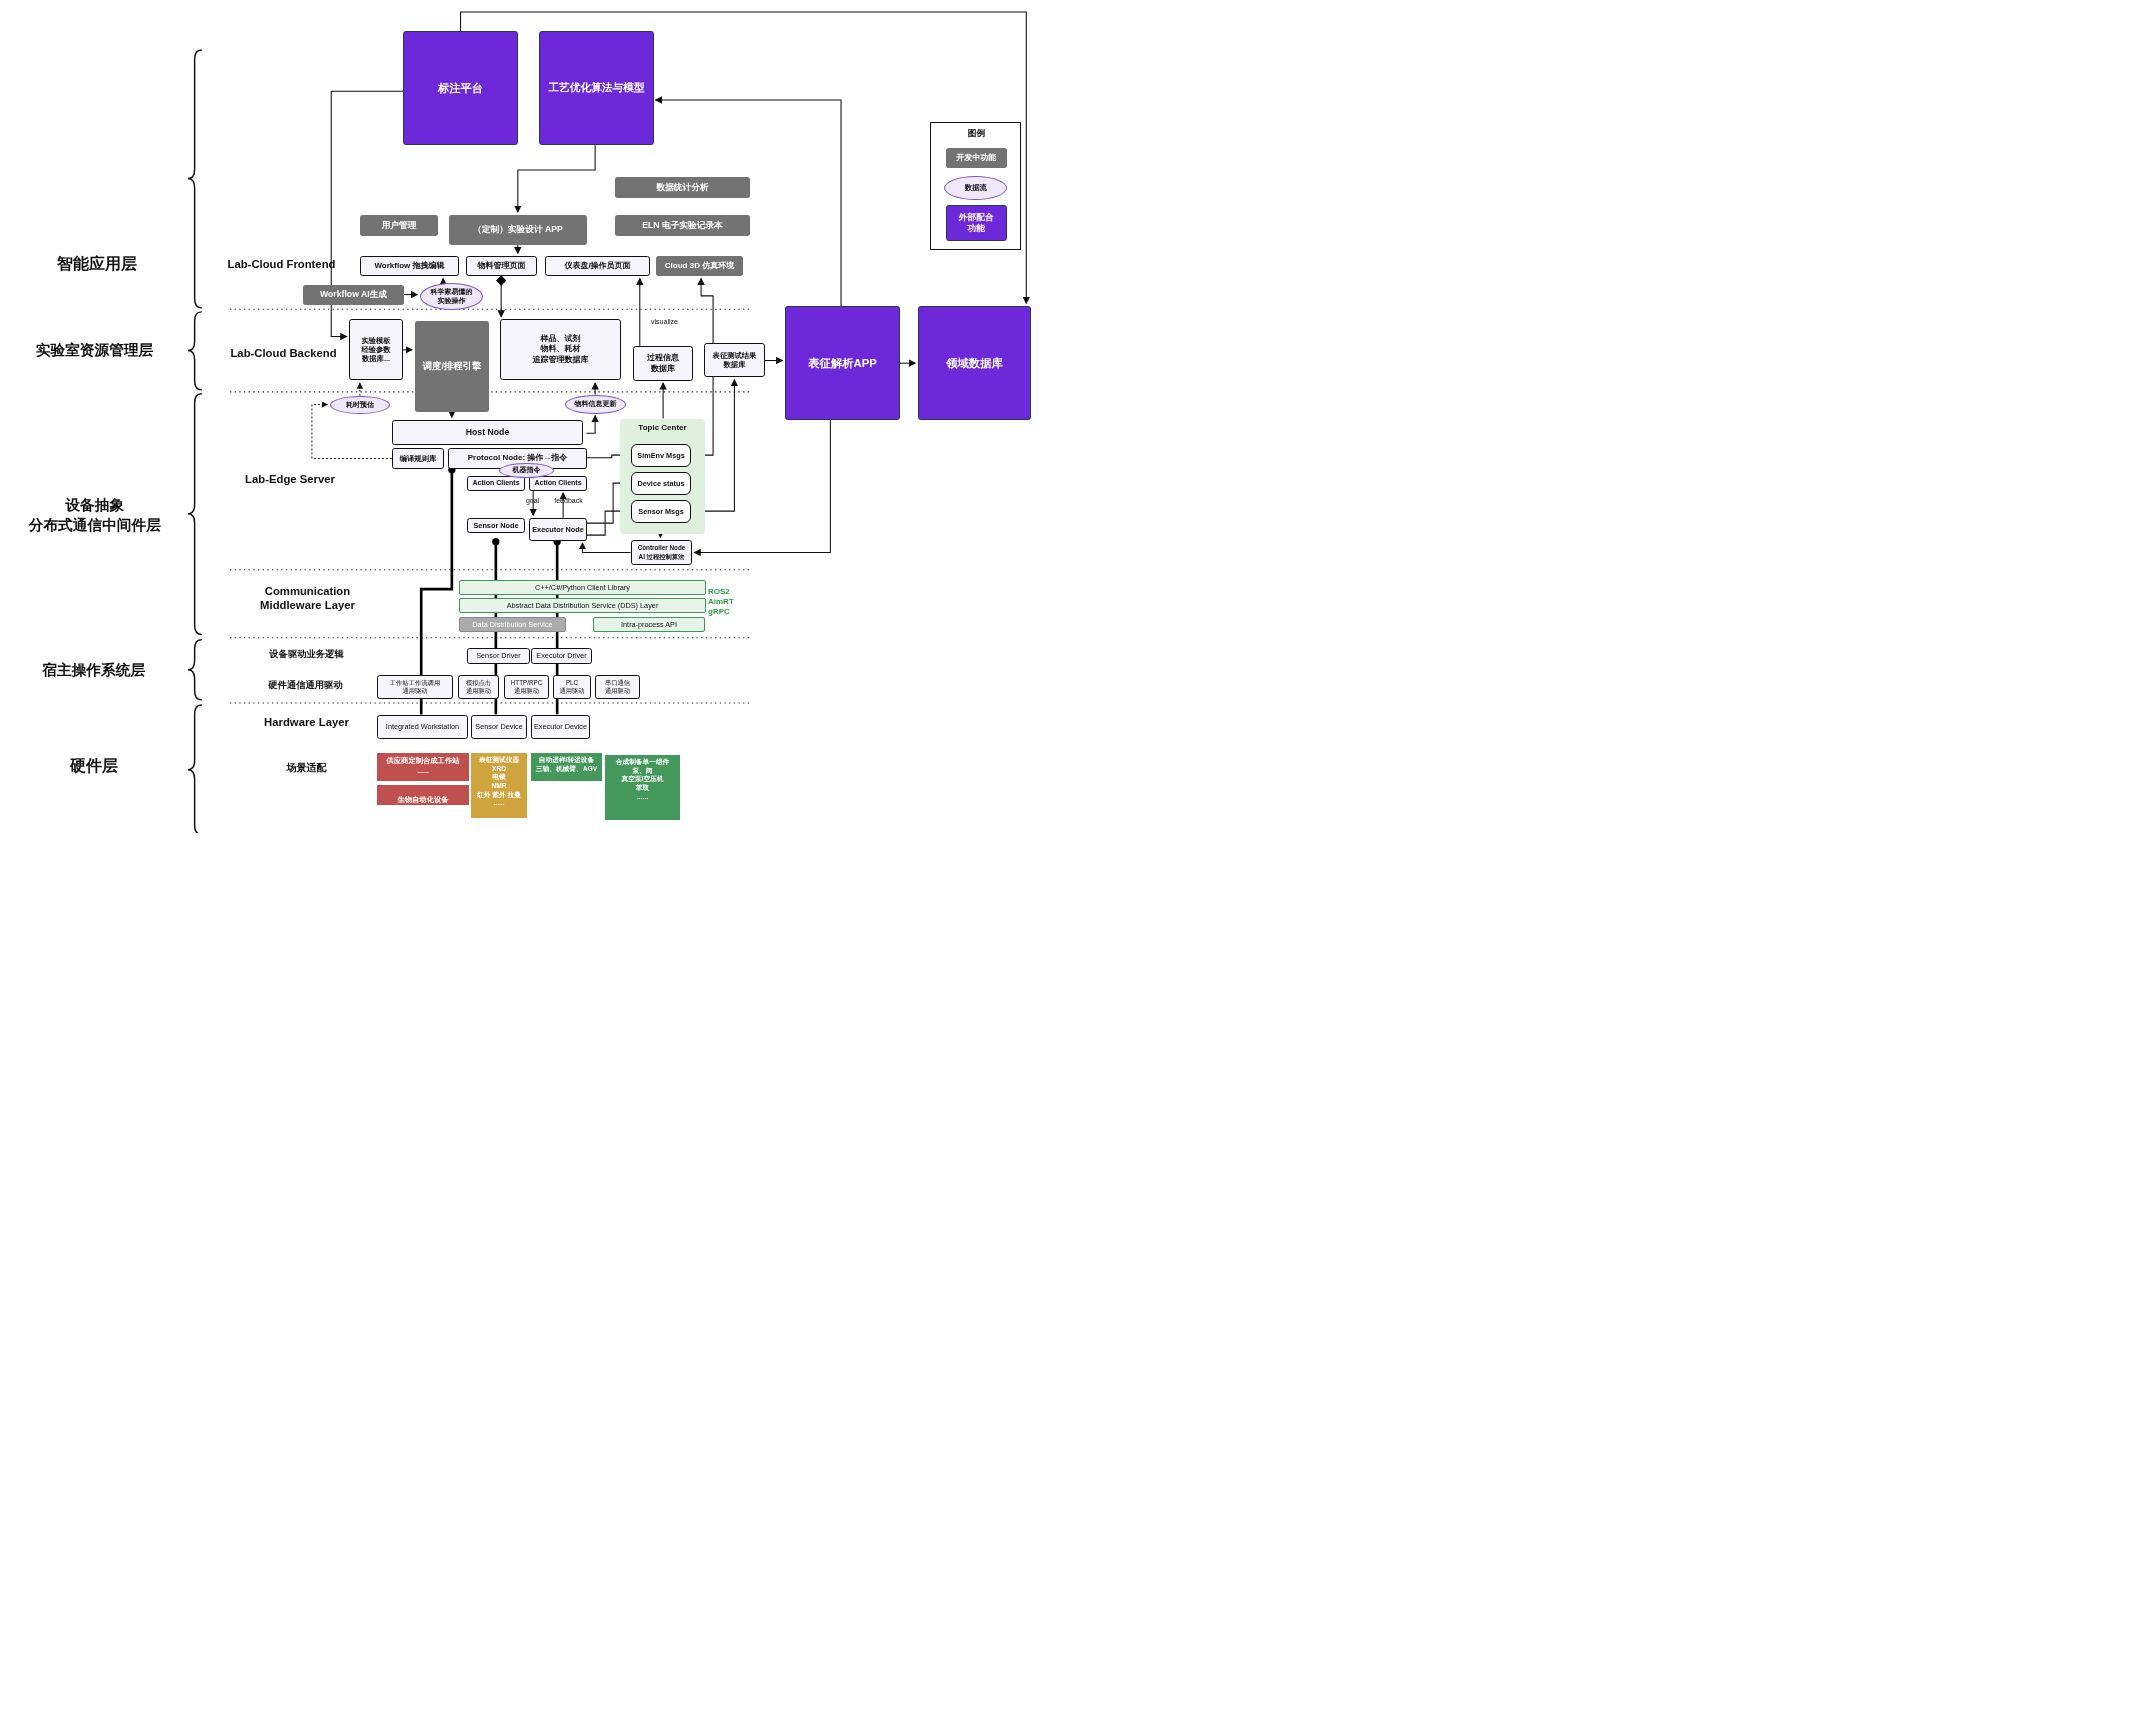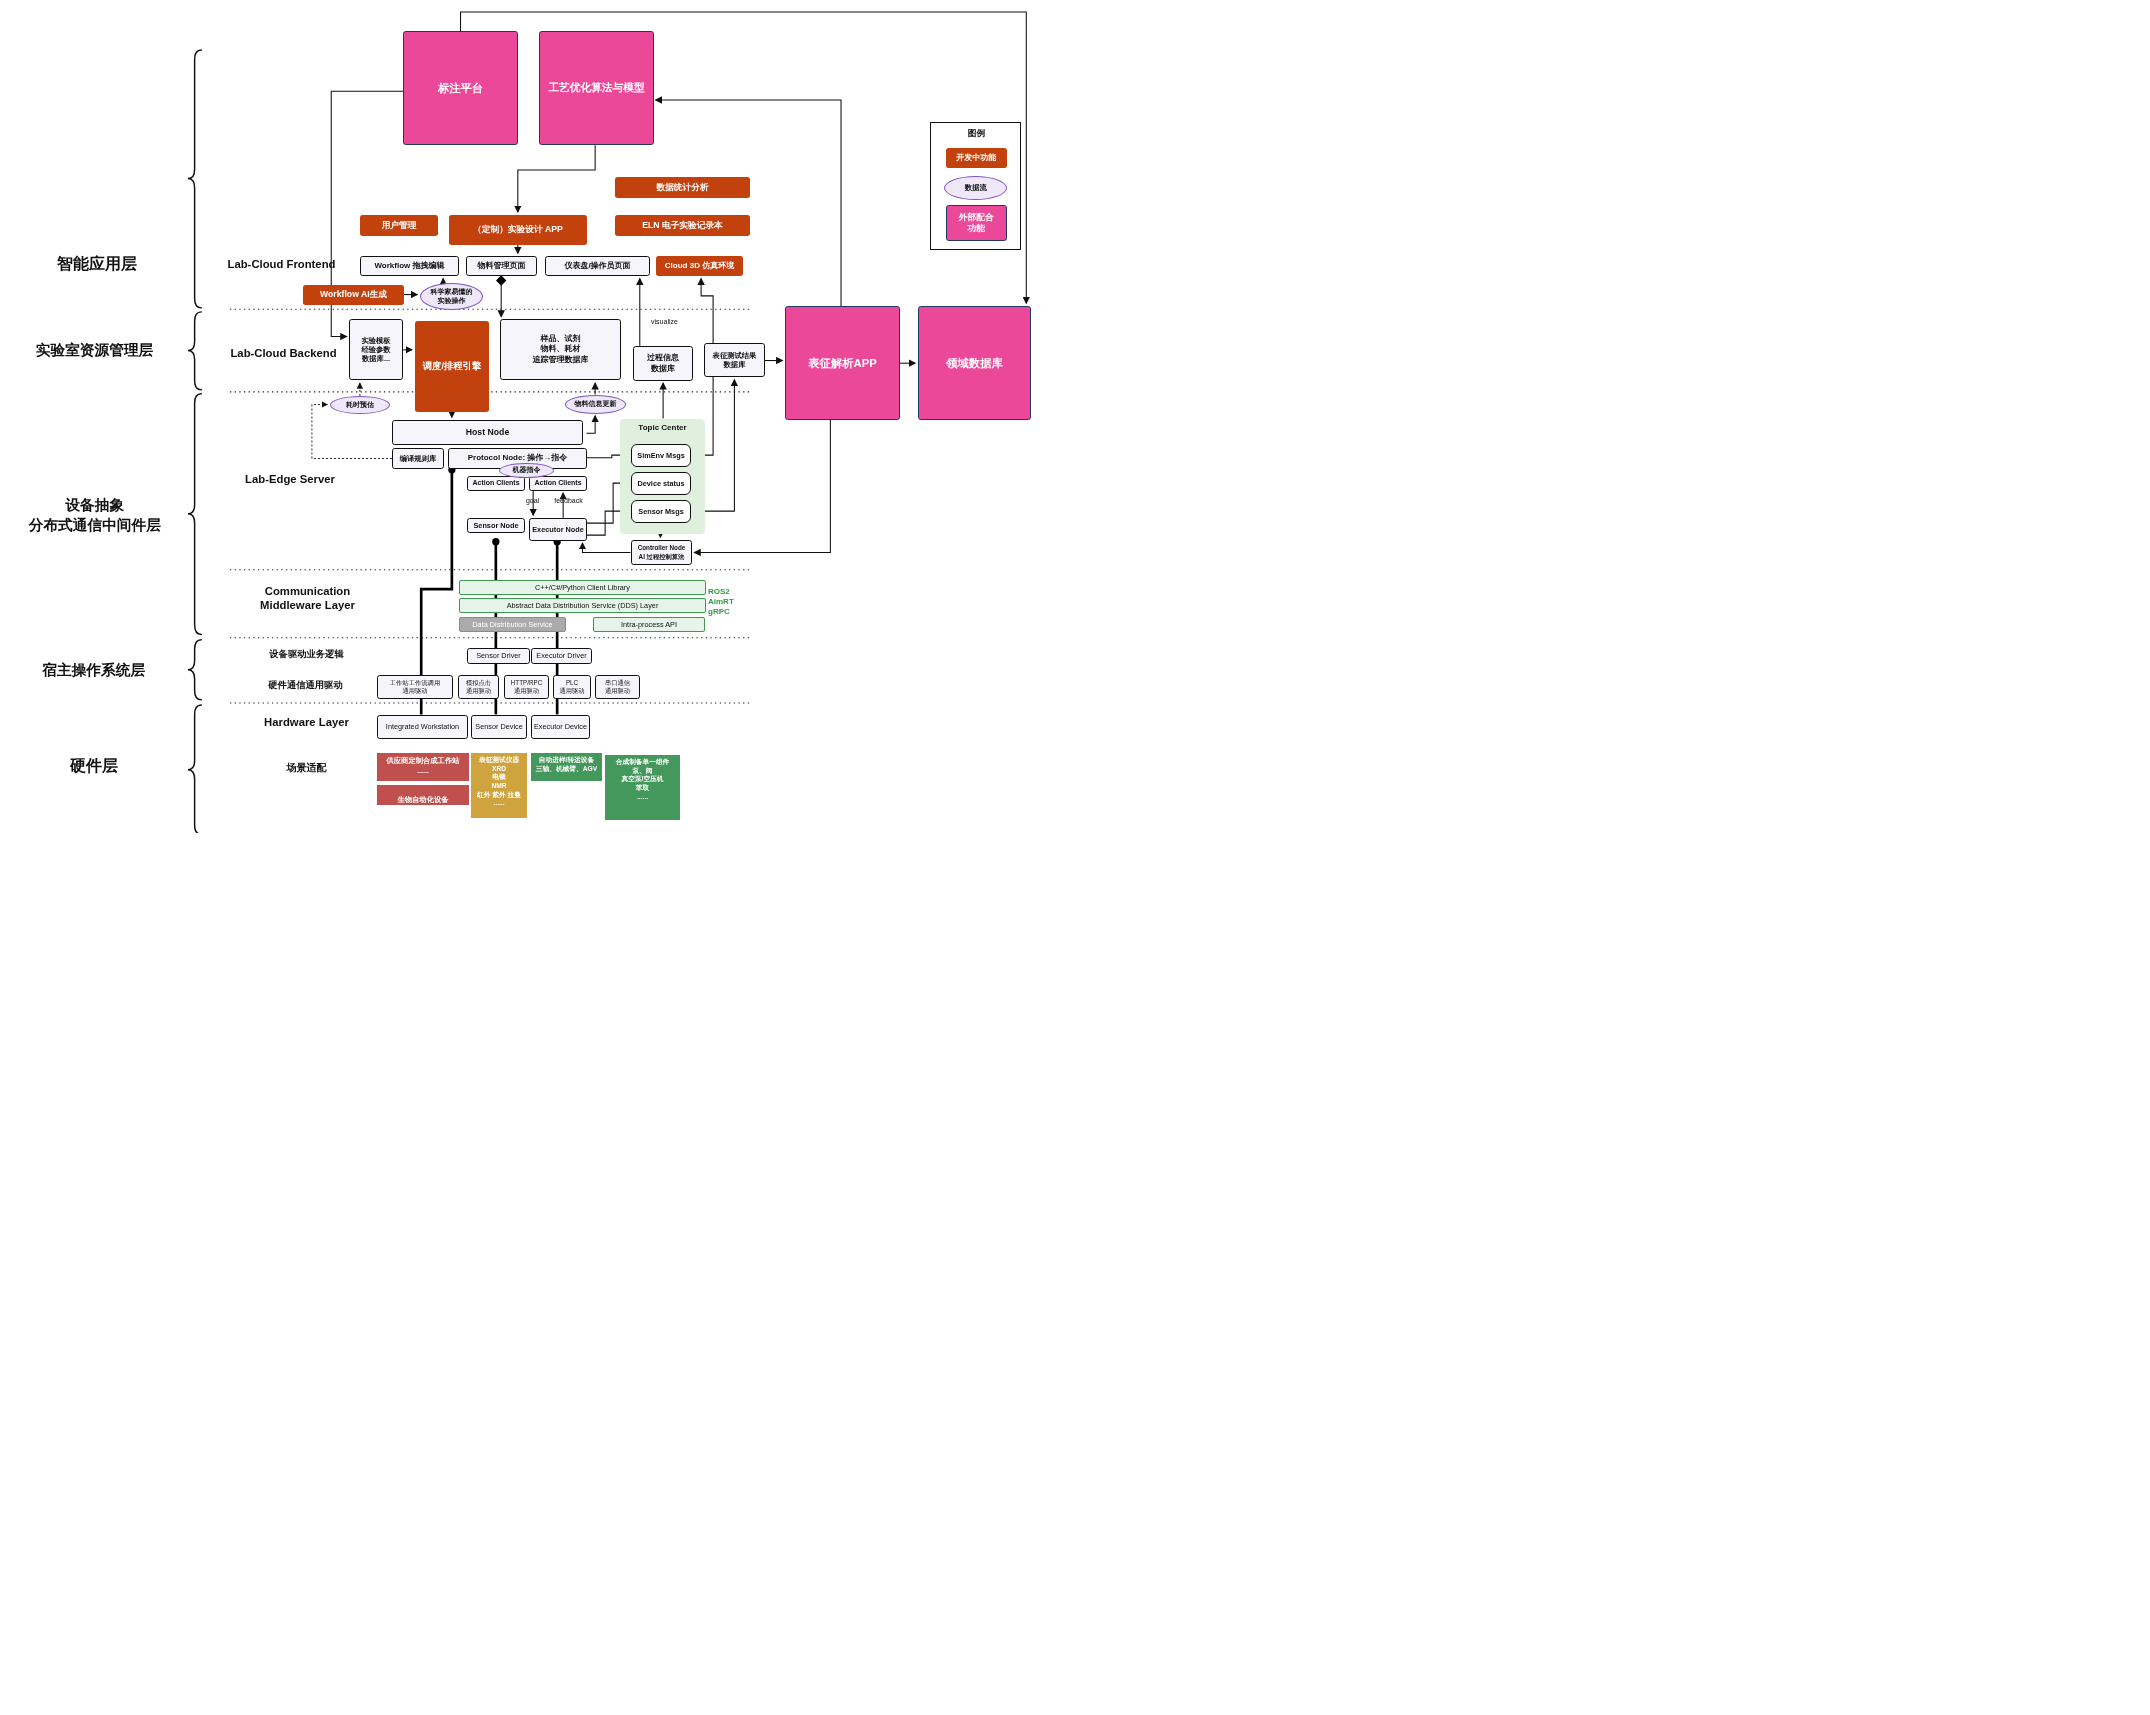--- a/index.html
+++ b/index.html
@@ -2,22 +2,22 @@
 <html style="font-size:10.7px"><head>
 <meta charset="utf-8">
 <style>
   html,body{margin:0;padding:0;background:#ffffff;}
   .stage{position:relative;width:1045px;height:833px;background:#fff;
          font-family:"Liberation Sans","DejaVu Sans",sans-serif;color:#111;overflow:hidden;}
   .stage svg{position:absolute;left:0;top:0;z-index:0;}
   .box{position:absolute;z-index:1;box-sizing:border-box;border:1.1px solid #111;background:#f6f5fc;
        border-radius:2.7px;display:flex;align-items:center;justify-content:center;text-align:center;
        font-weight:bold;font-size:8px;line-height:1.28;white-space:pre-line;padding:1.3px;}
-  .black{background:#c2410c;color:#fff;border:none;}
-  .blue{background:#ec4899;color:#fff;border:0.9px solid #1f3864;font-size:10.7px;}
+  .black{background:#737373;color:#fff;border:none;}
+  .blue{background:#6d28d9;color:#fff;border:0.9px solid #1f3864;font-size:10.7px;}
   .big{font-size:11.3px;}
   .pill{border-radius:6px;background:#fff;font-size:7.3px;font-weight:600;border-width:0.9px;}
   .ellipse{position:absolute;z-index:2;box-sizing:border-box;border:1px solid #7e57c2;background:#efe7fa;
            border-radius:50%;display:flex;align-items:center;justify-content:center;text-align:center;
            font-size:7px;font-weight:600;line-height:1.2;white-space:pre-line;}
   .panel{position:absolute;z-index:1;box-sizing:border-box;background:#e0f0df;border-radius:4px;}
   .panel .ptitle{position:absolute;top:4px;left:0;right:0;text-align:center;font-weight:bold;font-size:8px;}
   .strip{position:absolute;z-index:1;box-sizing:border-box;border:0.8px solid #3d9950;background:#e7f4ea;
          border-radius:2px;display:flex;align-items:center;justify-content:center;font-size:7.3px;}
   .gray{background:#ababab;border-color:#8b8b8b;color:#fff;}

